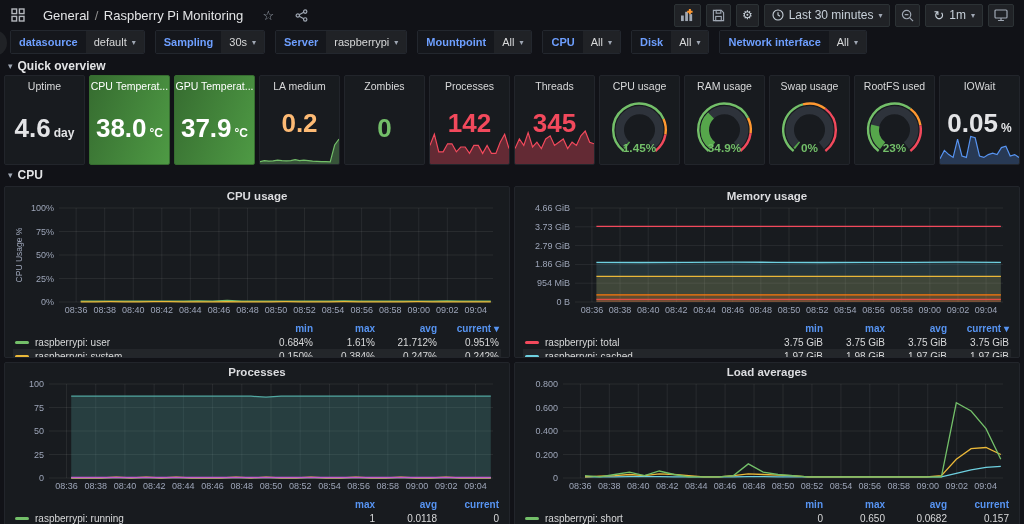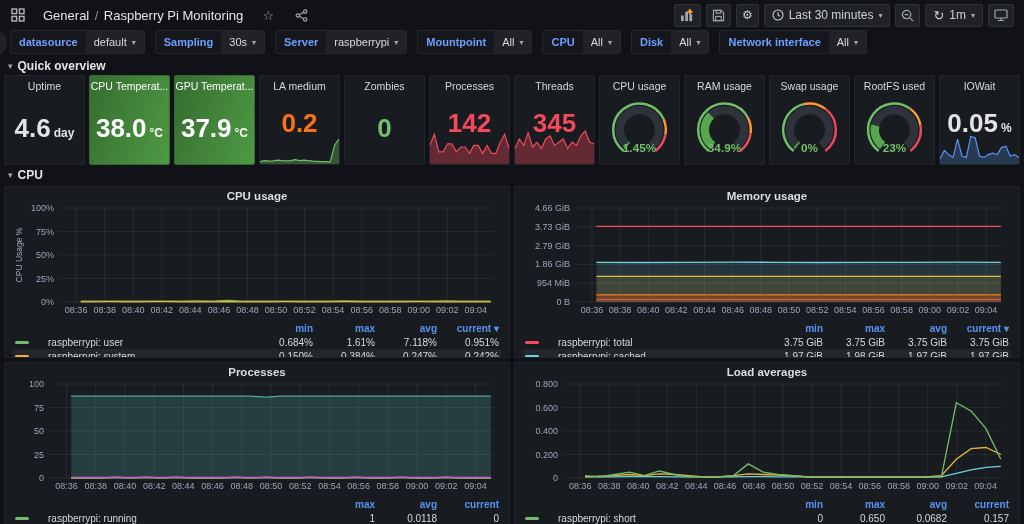--- a/index.html
+++ b/index.html
@@ -29,21 +29,21 @@
   .stat-value{font-size:26px;font-weight:bold;line-height:1;z-index:2;}
   .stat-unit{font-size:12px;font-weight:bold;margin-left:3px;}
   .stat-spark{position:absolute;left:0;right:0;bottom:0;z-index:1;}
   .charts{display:grid;grid-template-columns:1fr 1fr;gap:4px;padding:2px 4px 0 4px;}
   .chart-panel{background:#181b1f;border:1px solid #22252b;border-radius:2px;height:172px;overflow:hidden;box-sizing:border-box;padding:0 8px;}
   .chart-title{font-size:11.5px;color:#dcdde0;text-align:center;height:17px;line-height:19px;font-weight:bold;}
   .legend{font-size:10px;margin-top:1px;}
   .lrow{display:flex;align-items:center;height:14px;padding:0 2px;}
   .lrow.alt{background:rgba(255,255,255,0.05);justify-content:flex-end;}
   .lhead{color:#5794f2;font-weight:bold;}
-  .lname{flex:1;display:flex;align-items:center;gap:19px;color:#d8d9da;}
+  .lname{flex:1;display:flex;align-items:center;gap:6px;color:#d8d9da;}
   .ldash{width:14px;height:3px;border-radius:2px;display:inline-block;}
   .lval{width:62px;text-align:right;color:#d8d9da;}
   .lhead .lval{color:#5794f2;}
   .drawer-notch{position:absolute;left:-6px;top:30px;width:13px;height:26px;background:#202226;border-radius:0 13px 13px 0;}
   svg text{font-family:"Liberation Sans",sans-serif;}
 </style>
 </head>
 <body>
 
 <div class="page">
@@ -202,21 +202,21 @@
           <div style="display: flex; align-items: baseline;">
             <span class="stat-value" style="color: rgb(255, 255, 255);">37.9</span>
             <span class="stat-unit" style="color: rgb(255, 255, 255);">°C</span>
           </div>
         </div>
       </div>
       <div class="stat-panel">
         <div class="stat-title">LA medium</div>
         <div class="stat-body">
           <div style="display: flex; align-items: baseline; margin-bottom: 10px;">
-            <span class="stat-value" style="color: #f97316;">0.2</span>
+            <span class="stat-value" style="color: #fdba74;">0.2</span>
           </div>
         </div>
         <div class="stat-spark" style="height: 26px;"><svg width="80" height="26" viewBox="0 0 80 26" preserveAspectRatio="none" style="width: 100%; height: 100%;">
             <path d="M0.0 23.6L4.4 22.6L8.9 23.1L13.3 22.8L17.8 22.1L22.2 22.6L26.7 22.8L31.1 22.6L35.6 21.6L40.0 22.6L44.4 22.1L48.9 22.6L53.3 23.1L57.8 23.3L62.2 23.6L66.7 23.6L71.1 23.8L75.6 7.0L80.0 1.0L80 26 L0 26 Z" fill="#73bf69" fill-opacity="0.35" stroke="none"></path>
             <path d="M0.0 23.6L4.4 22.6L8.9 23.1L13.3 22.8L17.8 22.1L22.2 22.6L26.7 22.8L31.1 22.6L35.6 21.6L40.0 22.6L44.4 22.1L48.9 22.6L53.3 23.1L57.8 23.3L62.2 23.6L66.7 23.6L71.1 23.8L75.6 7.0L80.0 1.0" fill="none" stroke="#73bf69" stroke-width="1.2"></path>
           </svg></div>
       </div>
       <div class="stat-panel">
         <div class="stat-title">Zombies</div>
         <div class="stat-body">
@@ -376,21 +376,21 @@
             <span class="lval">avg</span>
             <span class="lval">current ▾</span>
           </div>
           <div class="lrow">
             <span class="lname">
               <span class="ldash" style="background: rgb(115, 191, 105);"></span>
               <span>raspberrypi: user</span>
             </span>
             <span class="lval">0.684%</span>
             <span class="lval">1.61%</span>
-            <span class="lval">7.118%</span>
+            <span class="lval">21.712%</span>
             <span class="lval">0.951%</span>
           </div>
           <div class="lrow alt">
             <span class="lname">
               <span class="ldash" style="background: rgb(234, 184, 57);"></span>
               <span>raspberrypi: system</span>
             </span>
             <span class="lval">0.150%</span>
             <span class="lval">0.384%</span>
             <span class="lval">0.247%</span>

